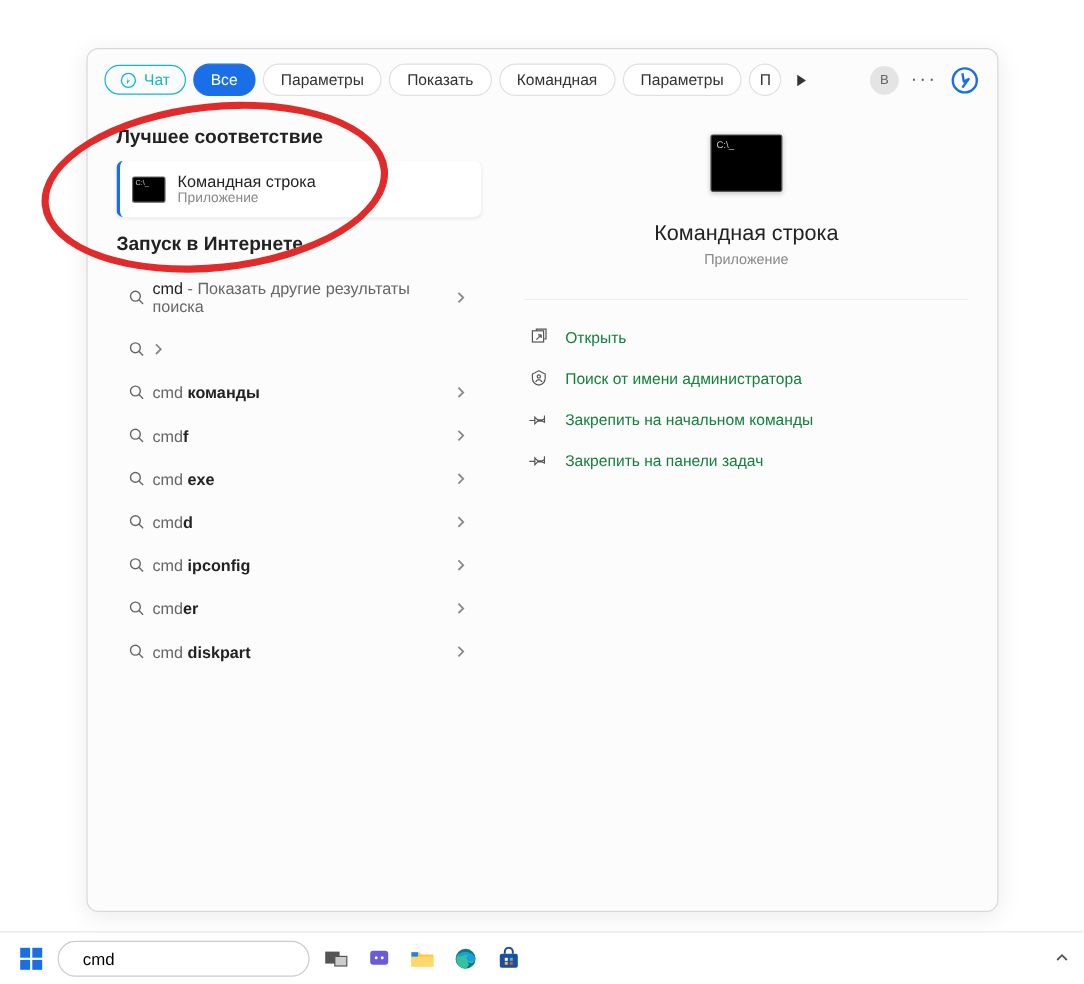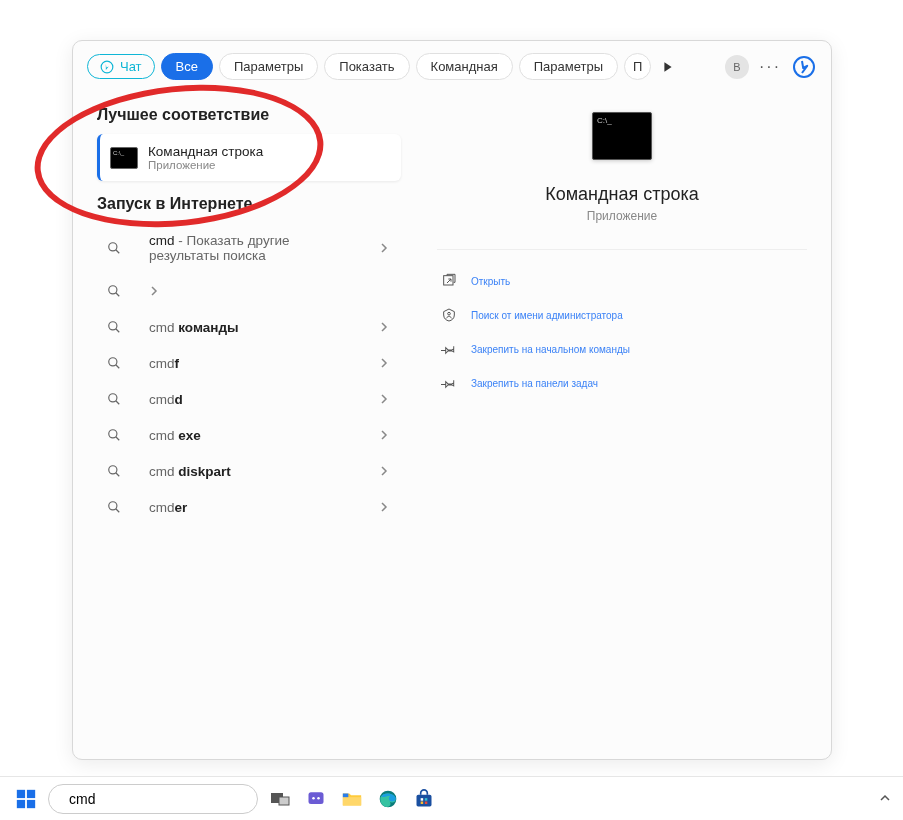--- a/index.html
+++ b/index.html
@@ -65,21 +65,21 @@
     width: 28px; height: 22px; background: #000; border: 1px solid #666;
     border-radius: 2px; position: relative;
   }
   .cmd-icon-small::before {
     content: "C:\\_"; color: #ccc; font-size: 6px; position: absolute; top: 2px; left: 2px;
   }
   .bm-title { font-size: 13.5px; color: #222; }
   .bm-sub { font-size: 11.5px; color: #888; }
 
   .suggestion {
-    display: flex; align-items: center; gap: 28px;
+    display: flex; align-items: center; gap: 6px;
     padding: 10px 24px 10px 34px;
     cursor: pointer;
     position: relative;
   }
   .sug-icon { width: 14px; height: 14px; color: #666; flex-shrink: 0;}
   .sug-text { flex: 1; font-size: 13.5px; color: #222; }
   .sug-text .light { font-weight: 400; color: #666; }
   .sug-text .bold { font-weight: 600; }
   .sug-chev { color: #888; font-size: 14px; }
 
@@ -98,21 +98,21 @@
   .cmd-icon-large::before {
     content: "C:\\_"; color: #ccc; font-size: 8px; position: absolute; top: 3px; left: 4px;
   }
   .preview-title { font-size: 18px; color: #222; margin-bottom: 4px; }
   .preview-sub { font-size: 12px; color: #888; }
 
   .actions { margin-top: 14px; }
   .action {
     display: flex; align-items: center; gap: 14px;
     padding: 9px 4px; cursor: pointer;
-    font-size: 10px; color: #3b82f6;
+    font-size: 13px; color: #15803d;
   }
   .action-icon { width: 16px; height: 16px; color: #555; display:flex; align-items:center; flex-shrink:0;}
 
   .circle-annotation {
     position: absolute;
     top: 86px; left: 34px;
     width: 290px; height: 140px;
     border: 6px solid #e12a2a;
     border-radius: 50%;
     transform: rotate(-6deg);
@@ -230,51 +230,61 @@
             <span class="sug-text"><span class="light">cmd</span><span class="bold">f</span></span>
             <span class="sug-chev"><svg width="10" height="10" viewBox="0 0 10 10">
                 <path d="M3 1l4 4-4 4" fill="none" stroke="currentColor" stroke-width="1.5"></path>
               </svg></span>
           </div>
           <div class="suggestion">
             <span class="sug-icon"><svg width="14" height="14" viewBox="0 0 24 24">
                 <circle cx="10" cy="10" r="7" fill="none" stroke="currentColor" stroke-width="2"></circle>
                 <line x1="15" y1="15" x2="21" y2="21" stroke="currentColor" stroke-width="2"></line>
               </svg></span>
+            <span class="sug-text"><span class="light">cmd </span><span class="bold">exe</span></span>
+            <span class="sug-chev"><svg width="10" height="10" viewBox="0 0 10 10">
+                <path d="M3 1l4 4-4 4" fill="none" stroke="currentColor" stroke-width="1.5"></path>
+              </svg></span>
+          </div>
+          <div class="suggestion">
+            <span class="sug-icon"><svg width="14" height="14" viewBox="0 0 24 24">
+                <circle cx="10" cy="10" r="7" fill="none" stroke="currentColor" stroke-width="2"></circle>
+                <line x1="15" y1="15" x2="21" y2="21" stroke="currentColor" stroke-width="2"></line>
+              </svg></span>
             <span class="sug-text"><span class="light">cmd</span><span class="bold">d</span></span>
             <span class="sug-chev"><svg width="10" height="10" viewBox="0 0 10 10">
                 <path d="M3 1l4 4-4 4" fill="none" stroke="currentColor" stroke-width="1.5"></path>
               </svg></span>
           </div>
           <div class="suggestion">
             <span class="sug-icon"><svg width="14" height="14" viewBox="0 0 24 24">
                 <circle cx="10" cy="10" r="7" fill="none" stroke="currentColor" stroke-width="2"></circle>
                 <line x1="15" y1="15" x2="21" y2="21" stroke="currentColor" stroke-width="2"></line>
               </svg></span>
-            <span class="sug-text"><span class="light">cmd </span><span class="bold">exe</span></span>
+            <span class="sug-text"><span class="light">cmd </span><span class="bold">ipconfig</span></span>
+            <span class="sug-chev"><svg width="10" height="10" viewBox="0 0 10 10">
+                <path d="M3 1l4 4-4 4" fill="none" stroke="currentColor" stroke-width="1.5"></path>
+              </svg></span>
+          </div>
+          <div class="suggestion">
+            <span class="sug-icon"><svg width="14" height="14" viewBox="0 0 24 24">
+                <circle cx="10" cy="10" r="7" fill="none" stroke="currentColor" stroke-width="2"></circle>
+                <line x1="15" y1="15" x2="21" y2="21" stroke="currentColor" stroke-width="2"></line>
+              </svg></span>
+            <span class="sug-text"><span class="light">cmd</span><span class="bold">er</span></span>
             <span class="sug-chev"><svg width="10" height="10" viewBox="0 0 10 10">
                 <path d="M3 1l4 4-4 4" fill="none" stroke="currentColor" stroke-width="1.5"></path>
               </svg></span>
           </div>
           <div class="suggestion">
             <span class="sug-icon"><svg width="14" height="14" viewBox="0 0 24 24">
                 <circle cx="10" cy="10" r="7" fill="none" stroke="currentColor" stroke-width="2"></circle>
                 <line x1="15" y1="15" x2="21" y2="21" stroke="currentColor" stroke-width="2"></line>
               </svg></span>
             <span class="sug-text"><span class="light">cmd </span><span class="bold">diskpart</span></span>
-            <span class="sug-chev"><svg width="10" height="10" viewBox="0 0 10 10">
-                <path d="M3 1l4 4-4 4" fill="none" stroke="currentColor" stroke-width="1.5"></path>
-              </svg></span>
-          </div>
-          <div class="suggestion">
-            <span class="sug-icon"><svg width="14" height="14" viewBox="0 0 24 24">
-                <circle cx="10" cy="10" r="7" fill="none" stroke="currentColor" stroke-width="2"></circle>
-                <line x1="15" y1="15" x2="21" y2="21" stroke="currentColor" stroke-width="2"></line>
-              </svg></span>
-            <span class="sug-text"><span class="light">cmd</span><span class="bold">er</span></span>
             <span class="sug-chev"><svg width="10" height="10" viewBox="0 0 10 10">
                 <path d="M3 1l4 4-4 4" fill="none" stroke="currentColor" stroke-width="1.5"></path>
               </svg></span>
           </div>
         </div>
     </div>
 
     <div class="right">
       <div class="preview-card">
         <div class="cmd-icon-large"></div>

